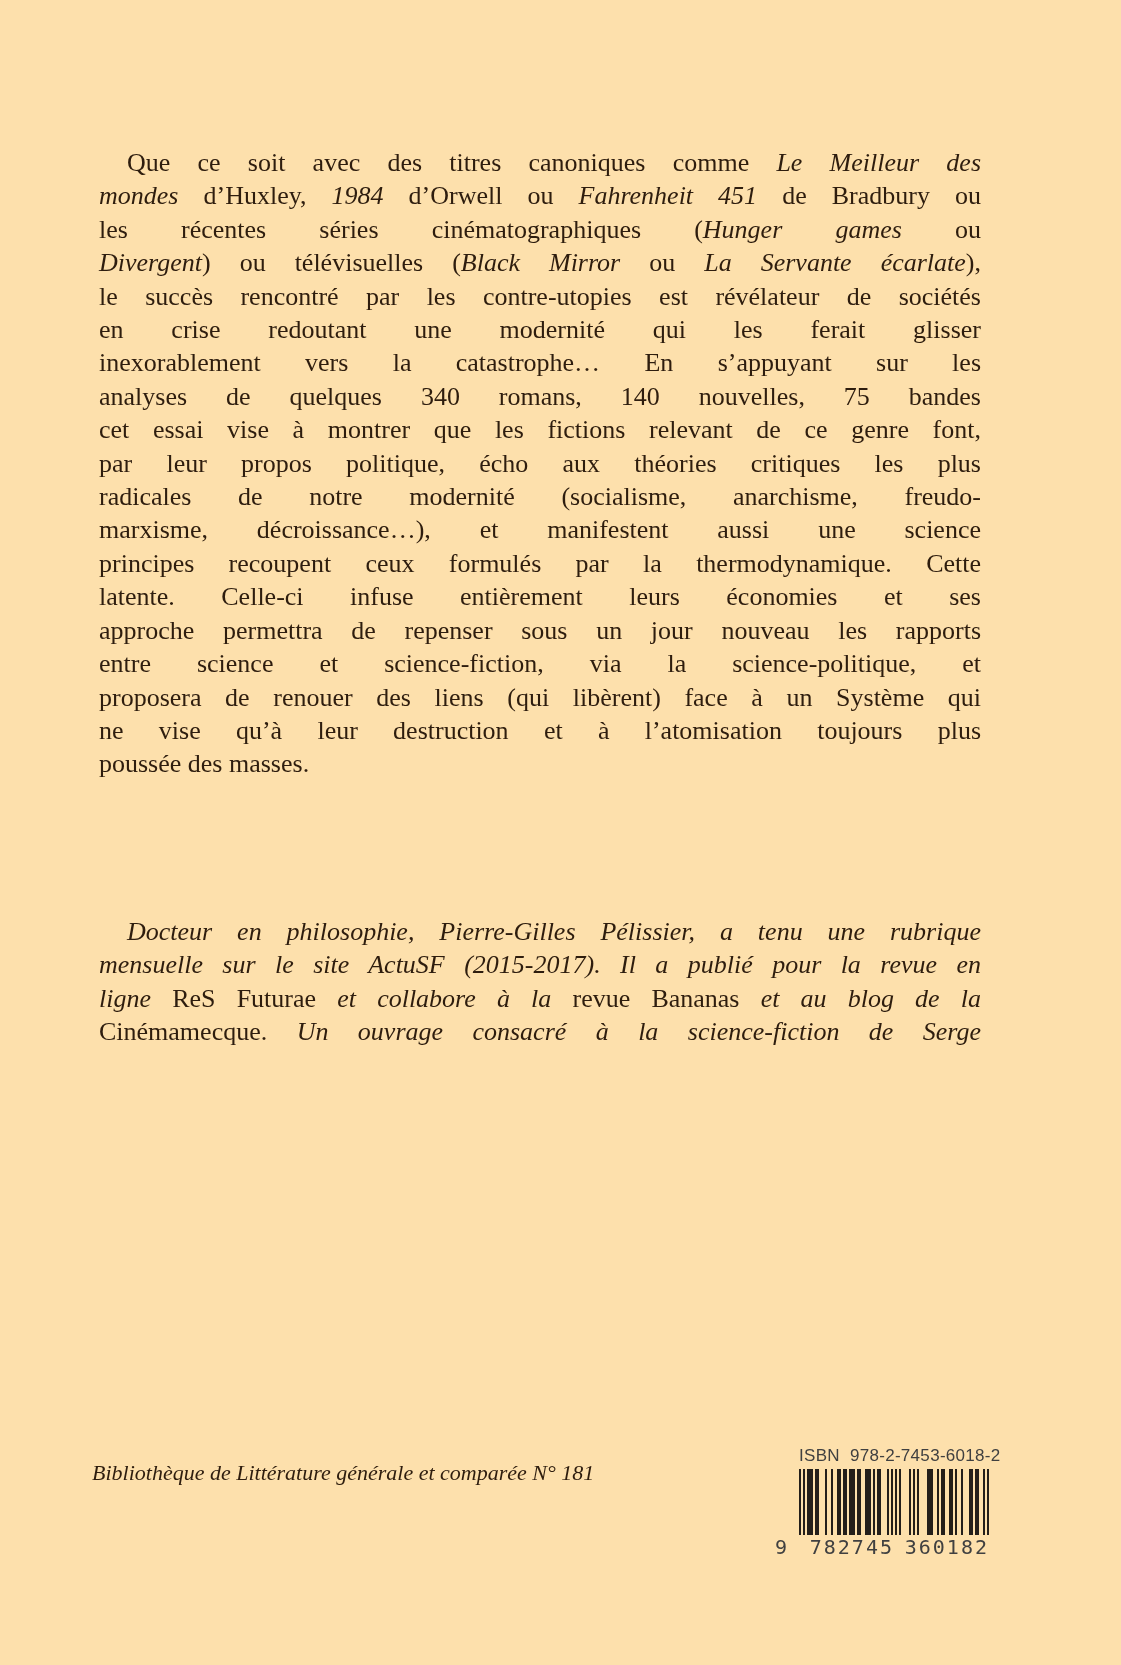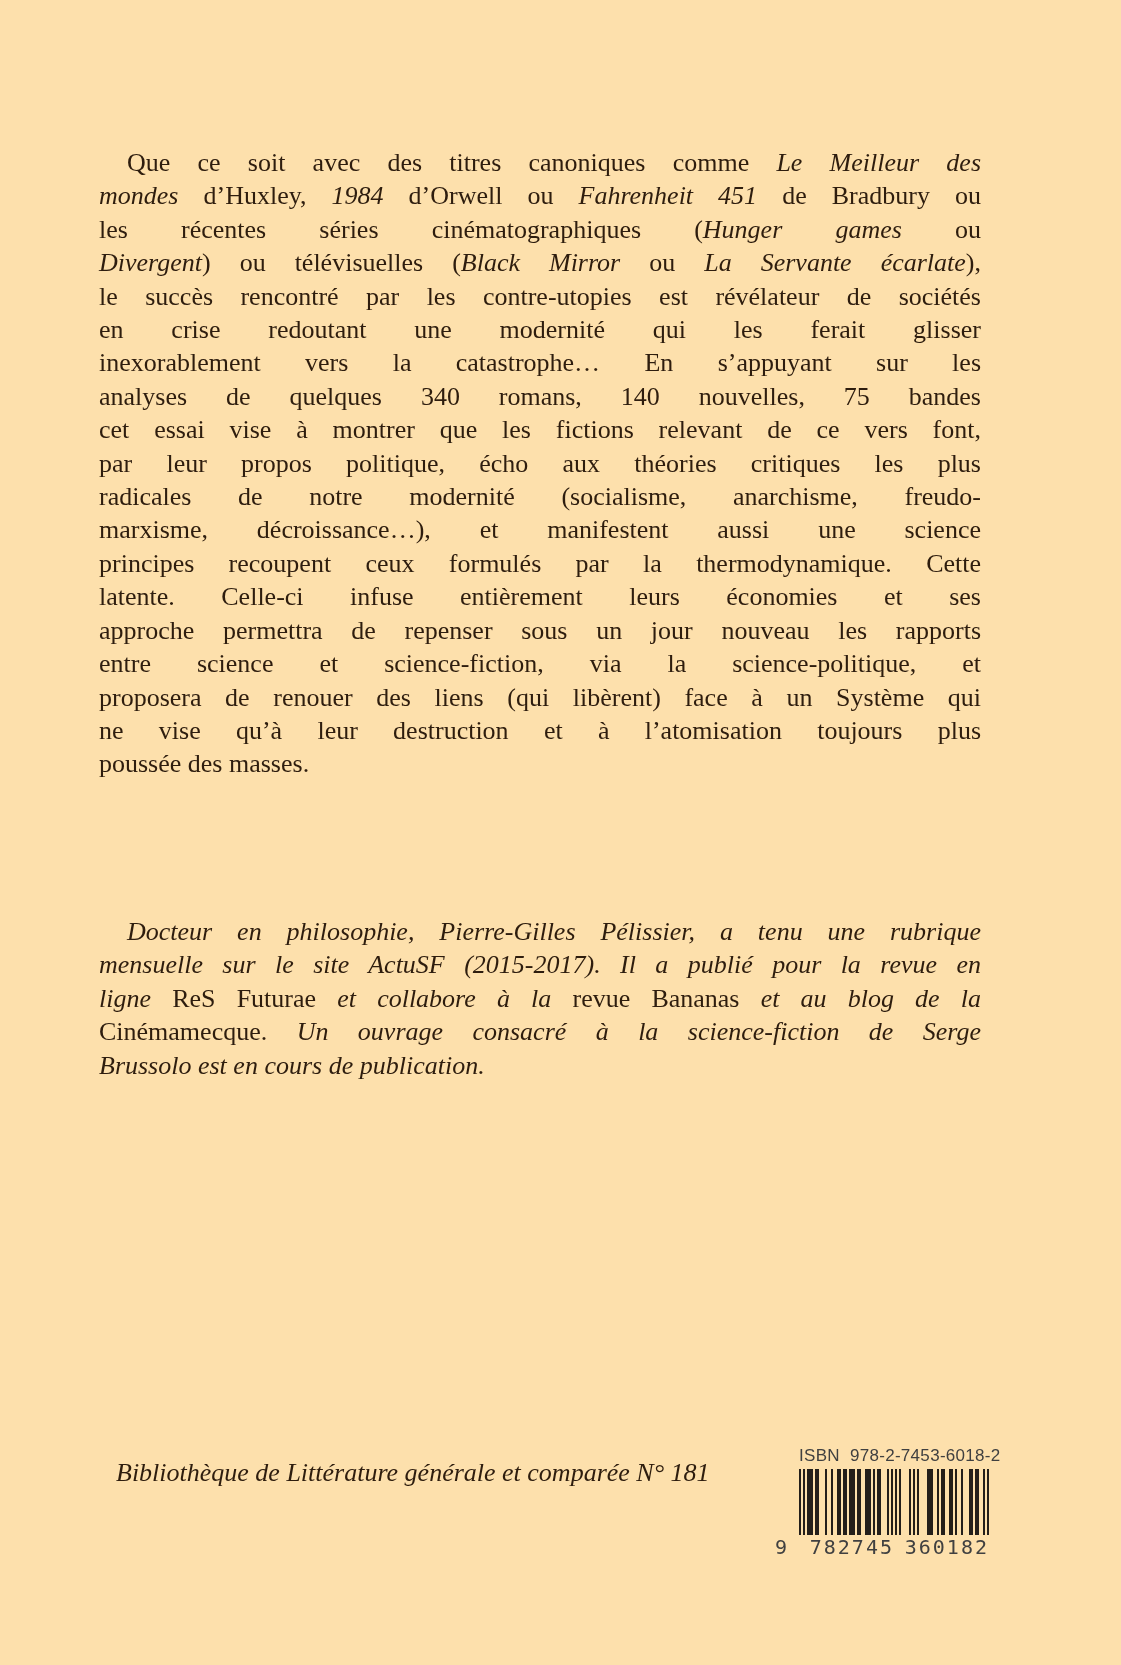--- a/index.html
+++ b/index.html
@@ -19,22 +19,22 @@
     font-size:26px;
     line-height:33.4px;
     text-align:justify;
     text-align-last:justify;
   }
   .line.last{text-align-last:left;}
   .line.ind{text-indent:28px;}
   .it{font-style:italic;}
   .rm{font-style:normal;}
   .collection{
-    position:absolute;left:116px;top:1458px;
-    font-style:italic;font-size:26px;line-height:30px;
+    position:absolute;left:92px;top:1458px;
+    font-style:italic;font-size:22px;line-height:30px;
   }
   .isbn-block{
     position:absolute;left:775px;top:1446px;width:230px;
     color:#404040;
   }
   .isbn-label{
     font-family:"Liberation Sans",sans-serif;
     font-size:17px;line-height:20px;
     white-space:pre;
     padding-left:24px;
@@ -59,39 +59,38 @@
 
   <div class="para" id="main-para">
       <div class="line ind"><span class="rm">Que ce soit avec des titres canoniques comme </span><span class="it">Le Meilleur des</span></div>
       <div class="line"><span class="it">mondes</span><span class="rm"> d’Huxley, </span><span class="it">1984</span><span class="rm"> d’Orwell ou </span><span class="it">Fahrenheit 451</span><span class="rm"> de Bradbury ou</span></div>
       <div class="line"><span class="rm">les récentes séries cinématographiques (</span><span class="it">Hunger games</span><span class="rm"> ou</span></div>
       <div class="line"><span class="it">Divergent</span><span class="rm">) ou télévisuelles (</span><span class="it">Black Mirror</span><span class="rm"> ou </span><span class="it">La Servante écarlate</span><span class="rm">),</span></div>
       <div class="line"><span class="rm">le succès rencontré par les contre-utopies est révélateur de sociétés</span></div>
       <div class="line"><span class="rm">en crise redoutant une modernité qui les ferait glisser</span></div>
       <div class="line"><span class="rm">inexorablement vers la catastrophe… En s’appuyant sur les</span></div>
       <div class="line"><span class="rm">analyses de quelques 340 romans, 140 nouvelles, 75 bandes</span></div>
-      <div class="line"><span class="rm">cet essai vise à montrer que les fictions relevant de ce vers font,</span></div>
+      <div class="line"><span class="rm">cet essai vise à montrer que les fictions relevant de ce genre font,</span></div>
       <div class="line"><span class="rm">par leur propos politique, écho aux théories critiques les plus</span></div>
       <div class="line"><span class="rm">radicales de notre modernité (socialisme, anarchisme, freudo-</span></div>
       <div class="line"><span class="rm">marxisme, décroissance…), et manifestent aussi une science</span></div>
       <div class="line"><span class="rm">principes recoupent ceux formulés par la thermodynamique. Cette</span></div>
       <div class="line"><span class="rm">latente. Celle-ci infuse entièrement leurs économies et ses</span></div>
       <div class="line"><span class="rm">approche permettra de repenser sous un jour nouveau les rapports</span></div>
       <div class="line"><span class="rm">entre science et science-fiction, via la science-politique, et</span></div>
       <div class="line"><span class="rm">proposera de renouer des liens (qui libèrent) face à un Système qui</span></div>
       <div class="line"><span class="rm">ne vise qu’à leur destruction et à l’atomisation toujours plus</span></div>
       <div class="line last"><span class="rm">poussée des masses.</span></div>
     </div>
 
   <div class="para" id="bio-para">
       <div class="line ind"><span class="it">Docteur en philosophie, Pierre-Gilles Pélissier, a tenu une rubrique</span></div>
       <div class="line"><span class="it">mensuelle sur le site ActuSF (2015-2017). Il a publié pour la revue en</span></div>
       <div class="line"><span class="it">ligne </span><span class="rm">ReS Futurae</span><span class="it"> et collabore à la </span><span class="rm">revue Bananas</span><span class="it"> et au blog de la</span></div>
       <div class="line"><span class="rm">Cinémamecque. </span><span class="it">Un ouvrage consacré à la science-fiction de Serge</span></div>
-      <div class="line last"><span class="it">Brussolo est en cours de publication.</span></div>
     </div>
 
   <div class="collection">Bibliothèque de Littérature générale et comparée N° 181</div>
 
   <div class="isbn-block">
     <div class="isbn-label">ISBN  978-2-7453-6018-2</div>
     <svg id="barcode" class="barcode-svg" width="190" height="80" fill="#241f1a">
         <rect x="0" y="0" width="2" height="80"></rect>
         <rect x="4" y="0" width="2" height="80"></rect>
         <rect x="8" y="0" width="2" height="70"></rect>

